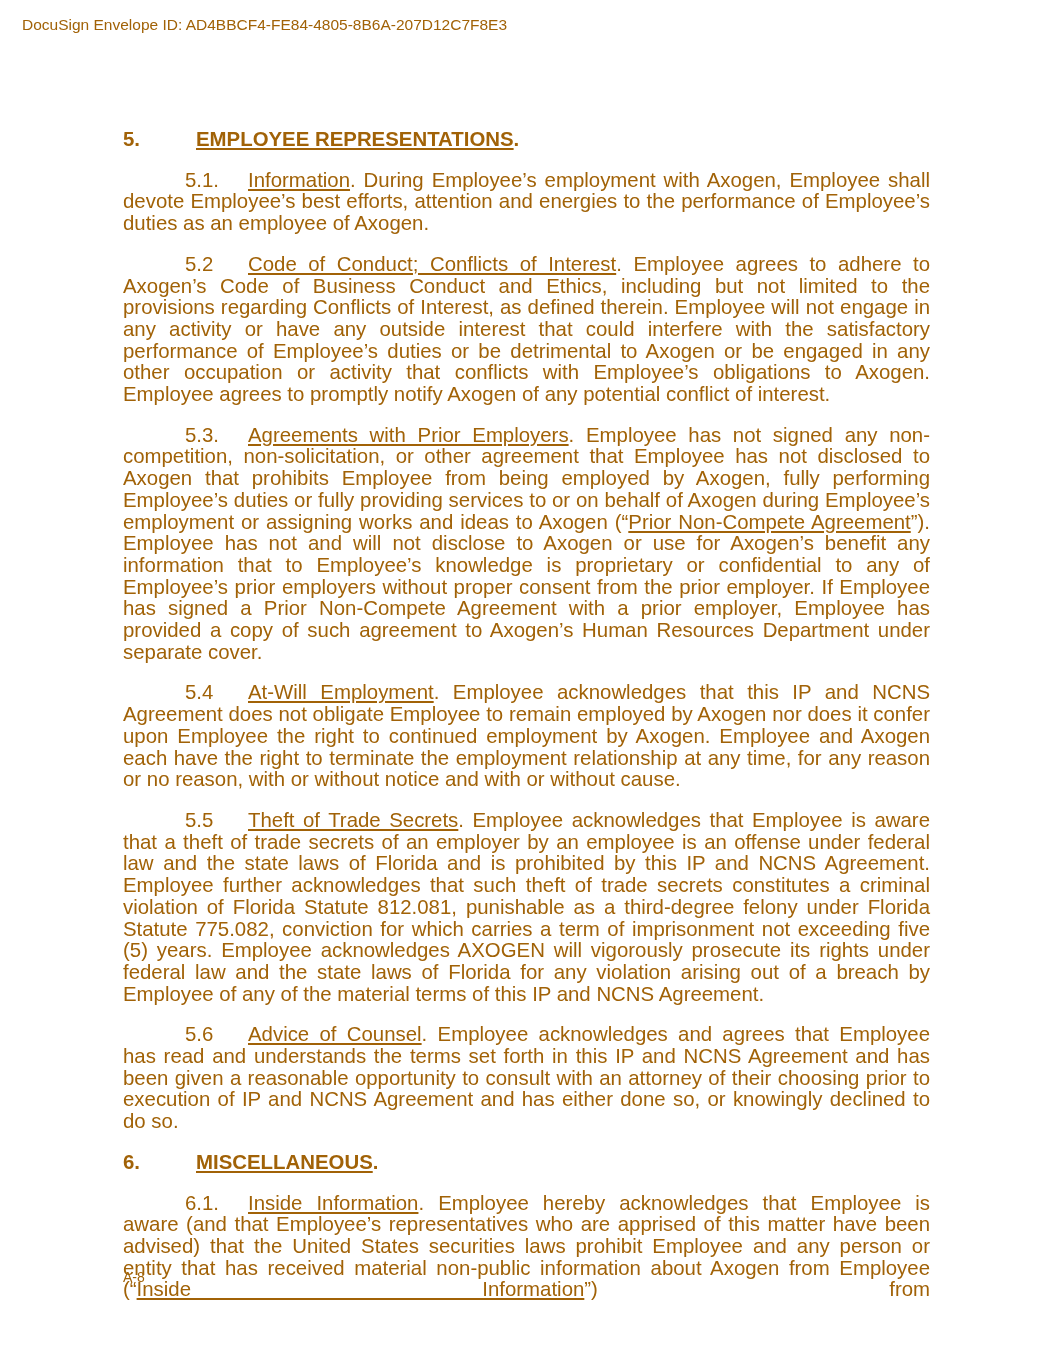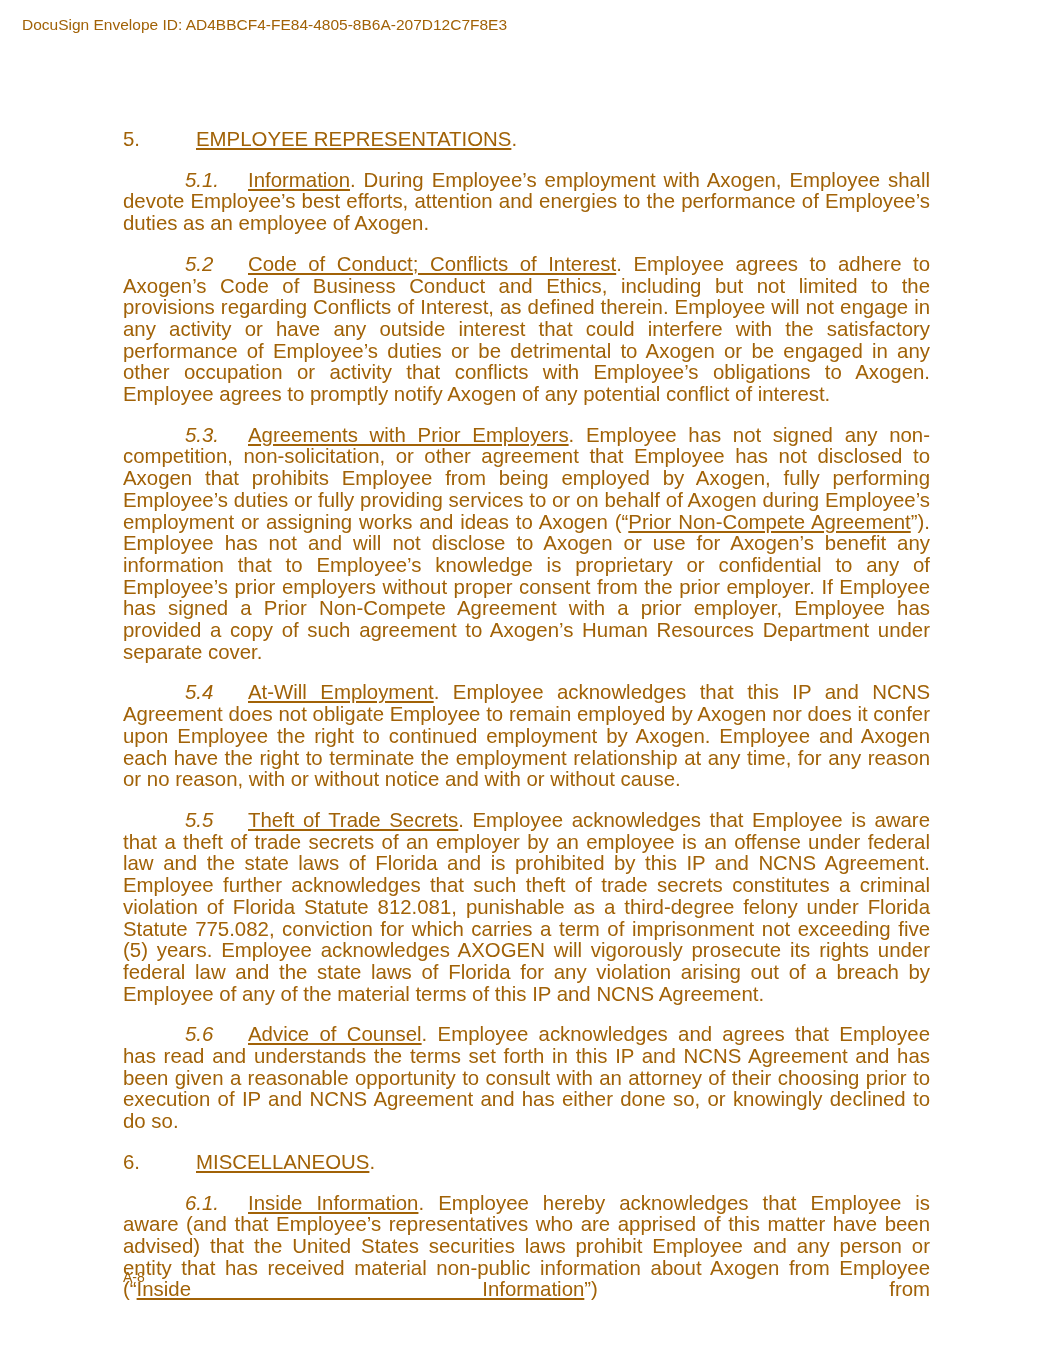--- a/index.html
+++ b/index.html
@@ -29,35 +29,34 @@
     left: 123px;
     width: 807px;
   }
   .content p {
     margin: 0 0 19px 0;
     font-size: 20.4px;
     line-height: 21.7px;
     text-align: justify;
   }
   p.section {
-    font-weight: normal;
+    font-weight: bold;
   }
   p.section .num {
     display: inline-block;
     width: 73px;
     text-indent: 0;
   }
   p.para {
     text-indent: 62px;
   }
   p.para .num {
     display: inline-block;
     width: 63px;
     text-indent: 0;
-    font-style: italic;
   }
   .u {
     text-decoration: underline;
   }
   p.cut {
     text-align-last: justify;
   }
   .footer {
     position: absolute;
     top: 1269px;

